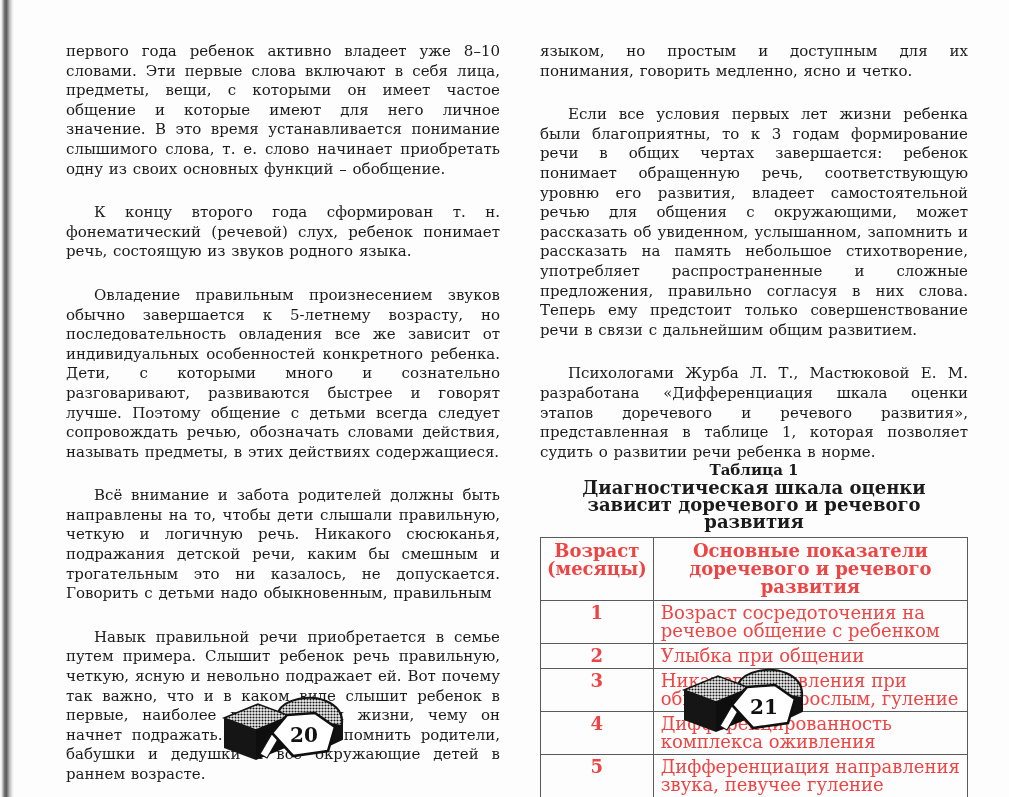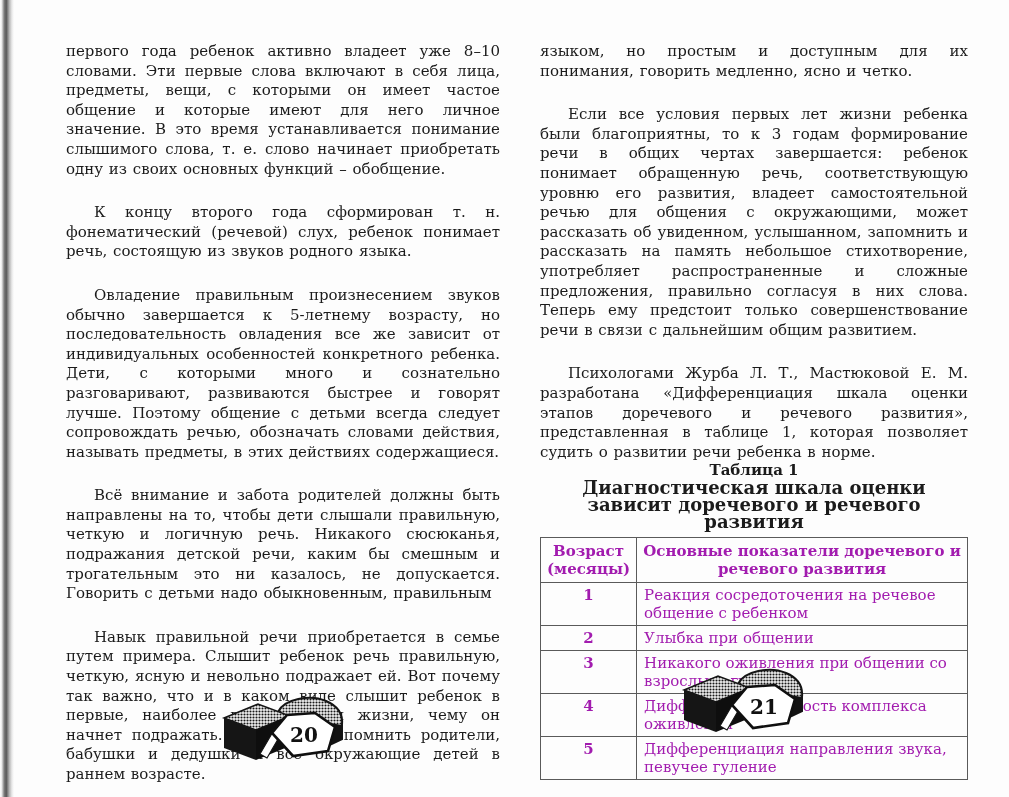--- a/index.html
+++ b/index.html
@@ -48,23 +48,23 @@
   .tbl-title {
     text-align: center;
     font-weight: bold;
     font-size: 18px;
     line-height: 17px;
   }
   table.diag-table {
     width: 100%;
     border-collapse: collapse;
     margin-top: 7px;
-    font-size: 15px;
+    font-size: 18px;
     line-height: 18px;
-    color: #a21caf;
+    color: #ef4444;
   }
   table.diag-table th,
   table.diag-table td {
     border: 1px solid #5a5a5a;
     padding: 3px 7px;
     vertical-align: top;
   }
   table.diag-table th {
     font-weight: bold;
     text-align: center;
@@ -116,21 +116,21 @@
     <table class="diag-table">
       <thead>
         <tr>
           <th class="age-col">Возраст (месяцы)</th>
           <th>Основные показатели доречевого и речевого развития</th>
         </tr>
       </thead>
       <tbody>
         <tr>
           <td class="age-cell">1</td>
-          <td>Реакция сосредоточения на речевое общение с ребенком</td>
+          <td>Возраст сосредоточения на речевое общение с ребенком</td>
         </tr>
         <tr>
           <td class="age-cell">2</td>
           <td>Улыбка при общении</td>
         </tr>
         <tr>
           <td class="age-cell">3</td>
           <td>Никакого оживления при общении со взрослым, гуление</td>
         </tr>
         <tr>

